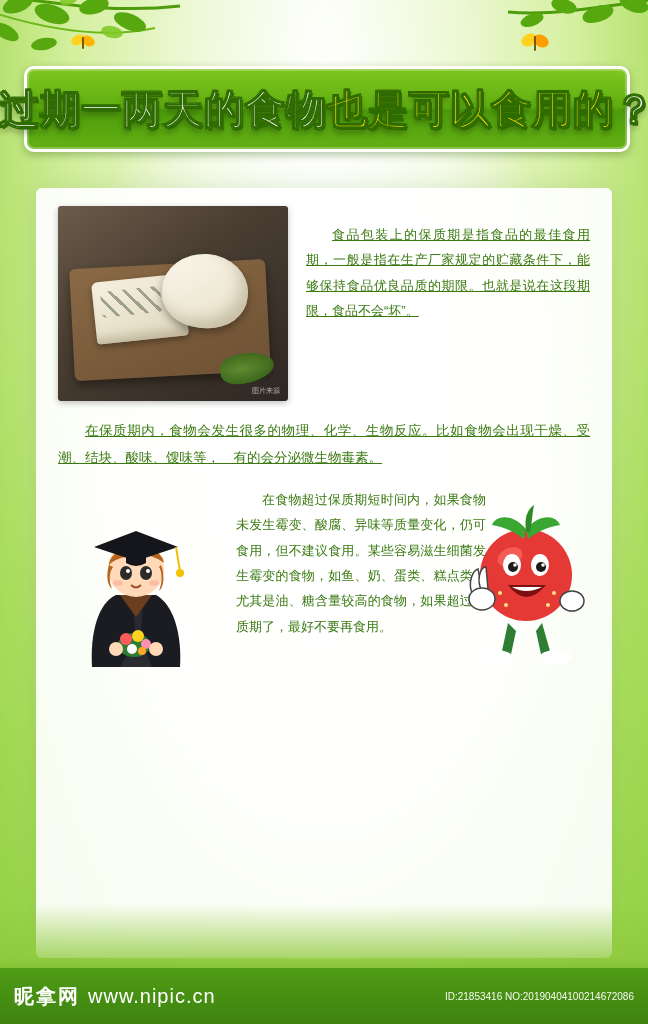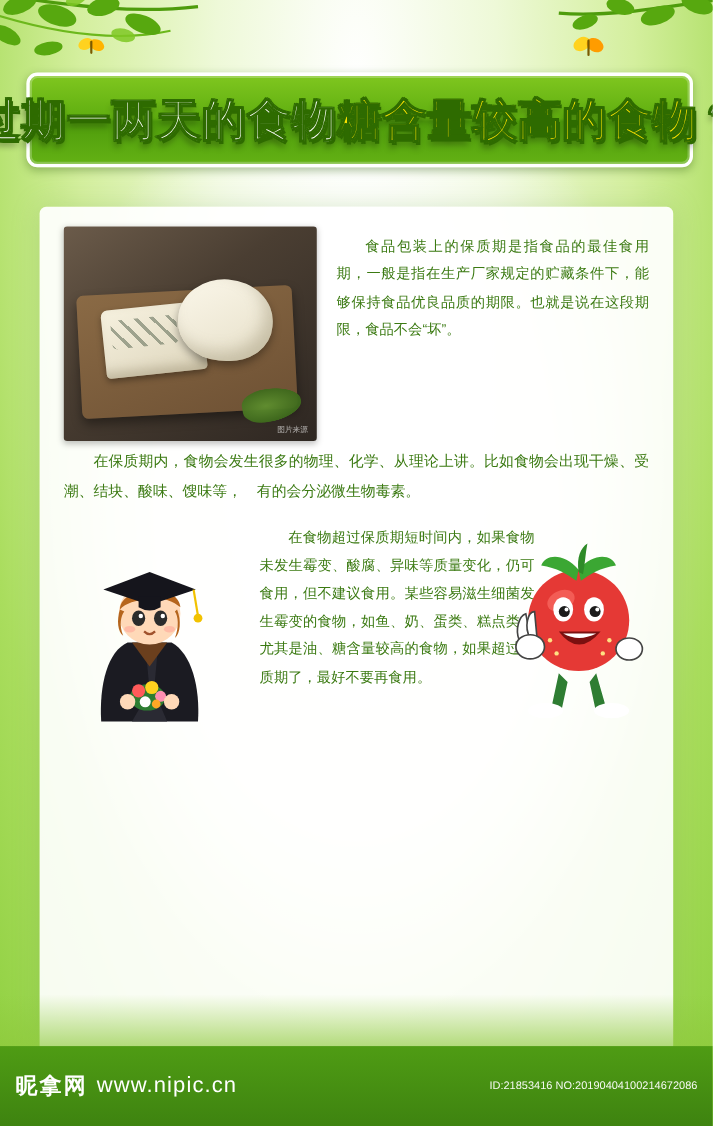--- a/index.html
+++ b/index.html
@@ -28,21 +28,21 @@
   .grass{
     position:absolute;left:0;bottom:0;width:648px;height:120px;
     background:linear-gradient(to top,#74bb2b 0%, #8ec93c 40%, rgba(160,214,94,0) 100%);
   }
   .grass-dark{
     position:absolute;left:0;bottom:0;width:648px;height:66px;
     background:linear-gradient(to top,#5aa81c 0%, #6fb526 60%, rgba(120,190,50,0) 100%);
     opacity:.85;
   }
   .footer-bar{
-    position:absolute;left:0;bottom:0;width:648px;height:73px;
+    position:absolute;left:0;bottom:0;width:648px;height:56px;
     background:linear-gradient(to bottom,#4f9c14,#3e8310);
     display:flex;align-items:center;justify-content:space-between;
     box-sizing:border-box;padding:0 14px;
   }
   .brand{display:flex;align-items:center;gap:8px;color:#fff;}
   .brand .cn{font-size:20px;font-weight:bold;letter-spacing:2px;}
   .brand .url{font-size:20px;letter-spacing:1px;}
   .idtext{color:#ffffff;font-size:10px;opacity:.95;}
 
   
@@ -103,21 +103,21 @@
     box-shadow:inset -8px -8px 14px rgba(150,140,110,.4),0 4px 8px rgba(0,0,0,.35);
   }
   .herb{
     position:absolute;right:14px;bottom:18px;width:54px;height:30px;
     background:radial-gradient(ellipse at 40% 50%, #5f8f2f 0%, #3e6a1c 70%, rgba(0,0,0,0) 72%);
     border-radius:40%;transform:rotate(-10deg);opacity:.95;
   }
   .photo-cap{
     position:absolute;right:8px;bottom:5px;color:rgba(255,255,255,.6);font-size:7px;
   }
-  p{margin:5px 0 10px 0;}
+  p{margin:16px 0 10px 0;text-decoration:underline;}
   .para{
     font-size:13.5px;line-height:2.0;color:#3b7a12;text-indent:2em;text-align:justify;
   }
   .top-text{flex:1;}
   .top-text .para{font-size:13px;line-height:1.95;margin-bottom:8px;}
   .head{
     font-size:15px;font-weight:bold;color:#c0392b;margin:14px 0 8px 0;text-align:center;
   }
   .body-section{margin-top:2px;}
 
@@ -170,42 +170,42 @@
     <rect x="12" y="5" width="2" height="12" rx="1" fill="#7a5a00"></rect>
   </svg>
   <svg class="butterfly" style="left:520px;top:30px;width:30px;height:28px" viewBox="0 0 30 28">
     <ellipse cx="9" cy="10" rx="8" ry="6" fill="#ffd21f" transform="rotate(-28 9 10)"></ellipse>
     <ellipse cx="21" cy="11" rx="8" ry="6" fill="#ff9c00" transform="rotate(28 21 11)"></ellipse>
     <rect x="14" y="6" width="2" height="15" rx="1" fill="#7a5a00"></rect>
   </svg>
 
   <div class="title-wrap">
     <div class="title">
-      <span>过期一两天的食物</span><span class="hl">糖含量较高的食物</span><span>？</span>
+      <span>过期一两天的食物</span><span class="hl">也是可以食用的</span><span>？</span>
     </div>
   </div>
 
   <div class="card">
 
     <div class="top-row">
       <div class="photo">
         <div class="board"></div>
         <div class="cheese-a"></div>
         <div class="cheese-b"></div>
         <div class="herb"></div>
         <div class="photo-cap">图片来源</div>
       </div>
       <div class="top-text">
         <p class="para">食品包装上的保质期是指食品的最佳食用期，一般是指在生产厂家规定的贮藏条件下，能够保持食品优良品质的期限。也就是说在这段期限，食品不会“坏”。</p>
       </div>
     </div>
 
 
     <div class="body-section">
-      <p class="para">在保质期内，食物会发生很多的物理、化学、从理论上讲。比如食物会出现干燥、受潮、结块、酸味、馊味等，　有的会分泌微生物毒素。</p>
+      <p class="para">在保质期内，食物会发生很多的物理、化学、生物反应。比如食物会出现干燥、受潮、结块、酸味、馊味等，　有的会分泌微生物毒素。</p>
     </div>
 
     <div class="bottom-block">
 
       <svg class="boy" viewBox="0 0 150 175">
 
         <path d="M40 96 C22 104, 14 134, 16 168 L104 168 C106 136, 98 106, 80 96 Z" fill="#1b1b22"></path>
         <path d="M56 96 L60 140 L44 168 L76 168 L64 140 L68 96 Z" fill="#2a2a33"></path>
 
         <path d="M44 96 L60 118 L76 96 Z" fill="#6b3f1d"></path>

